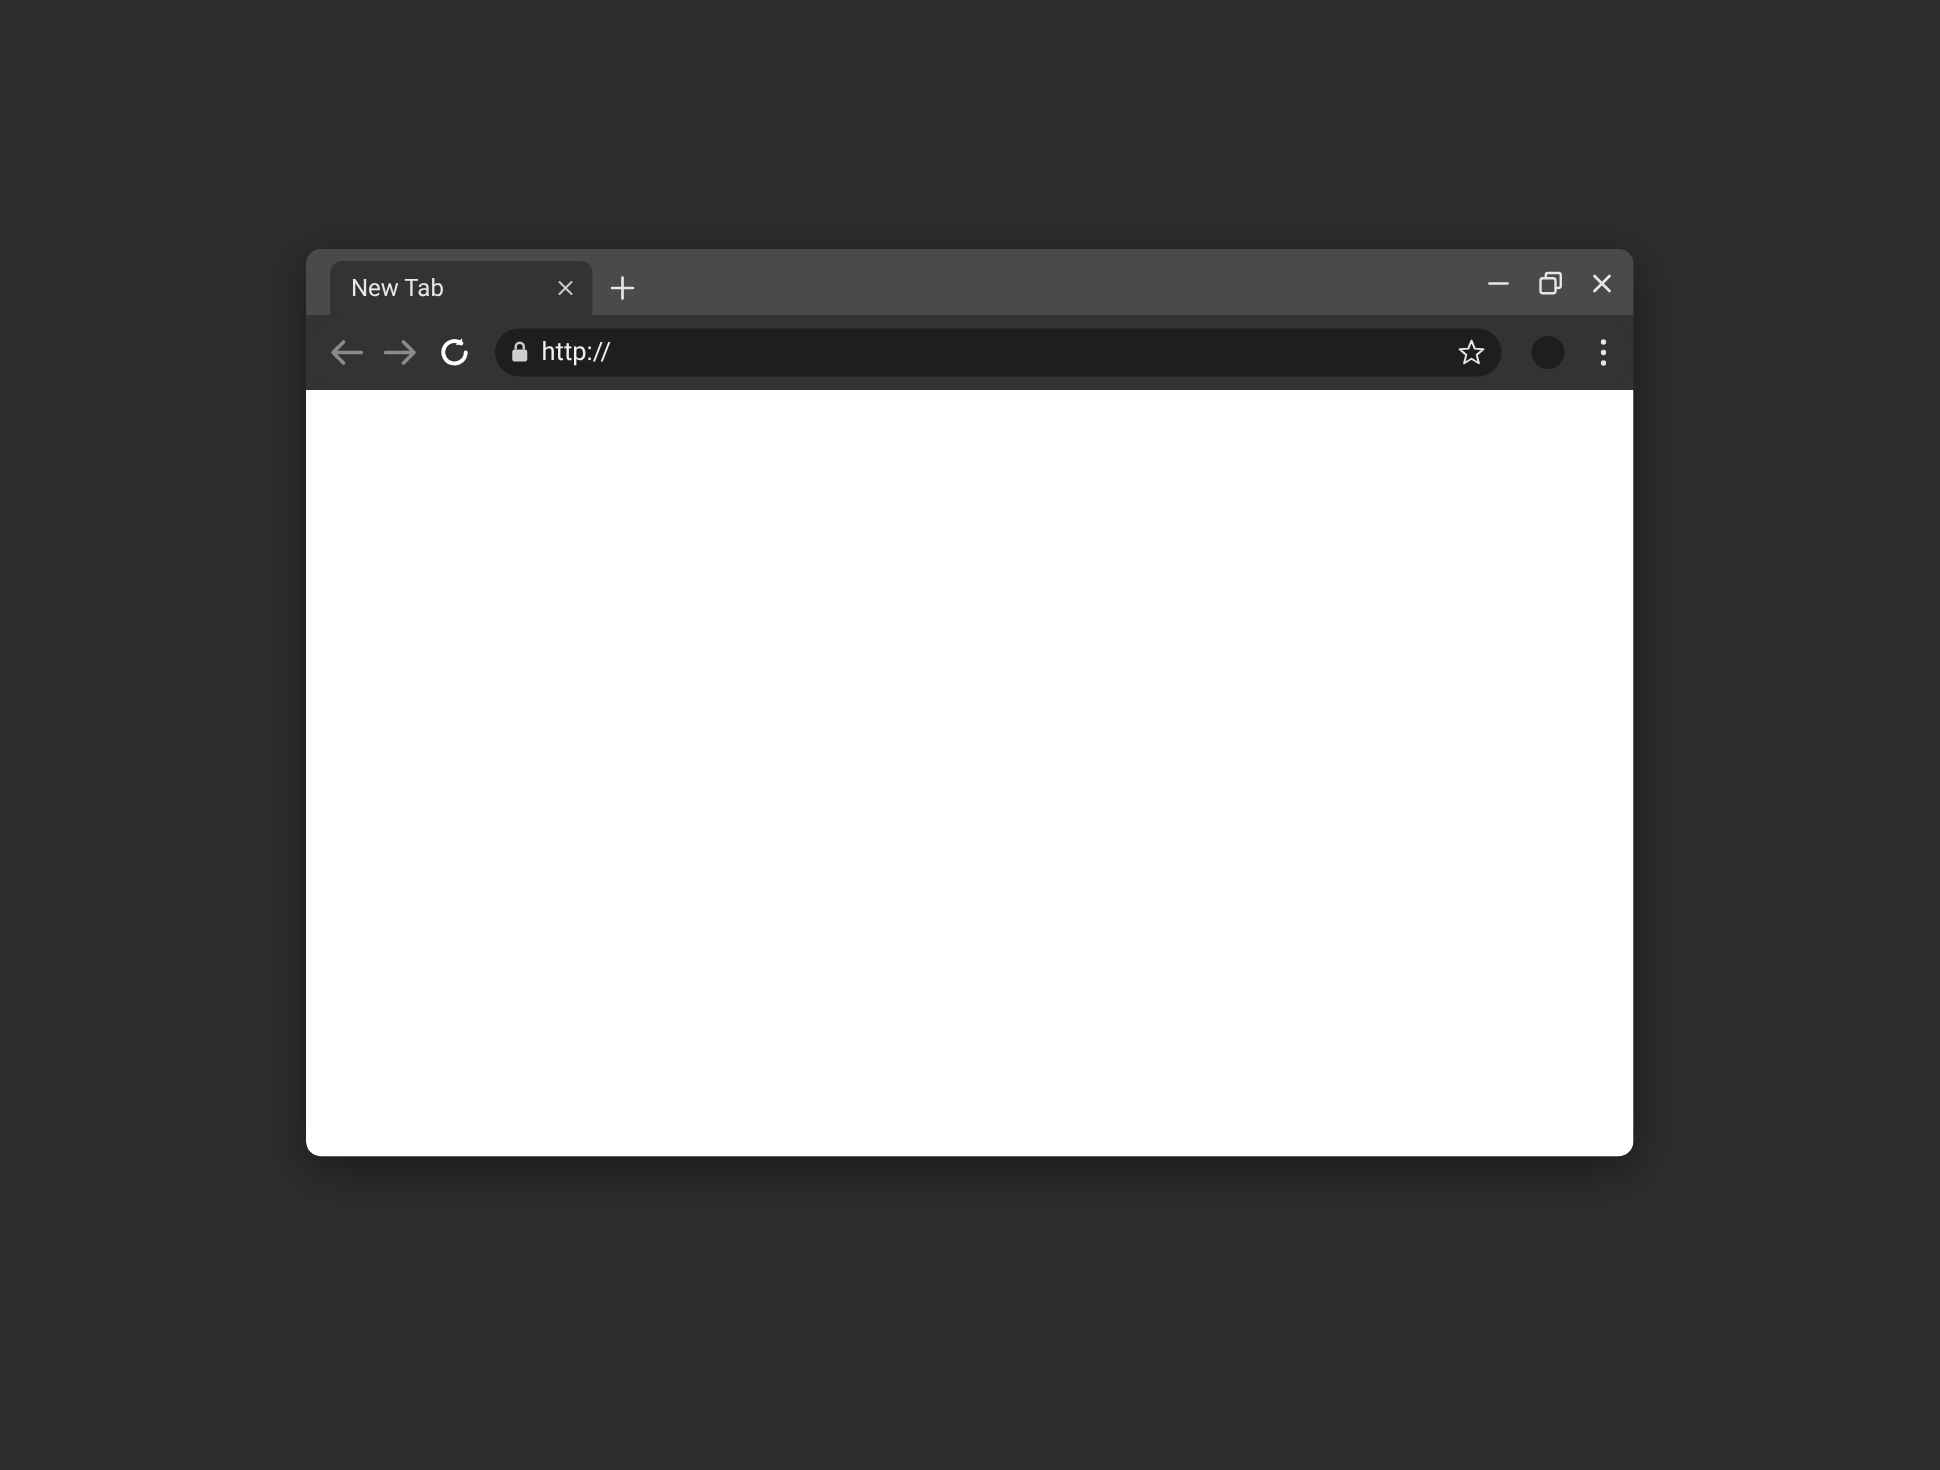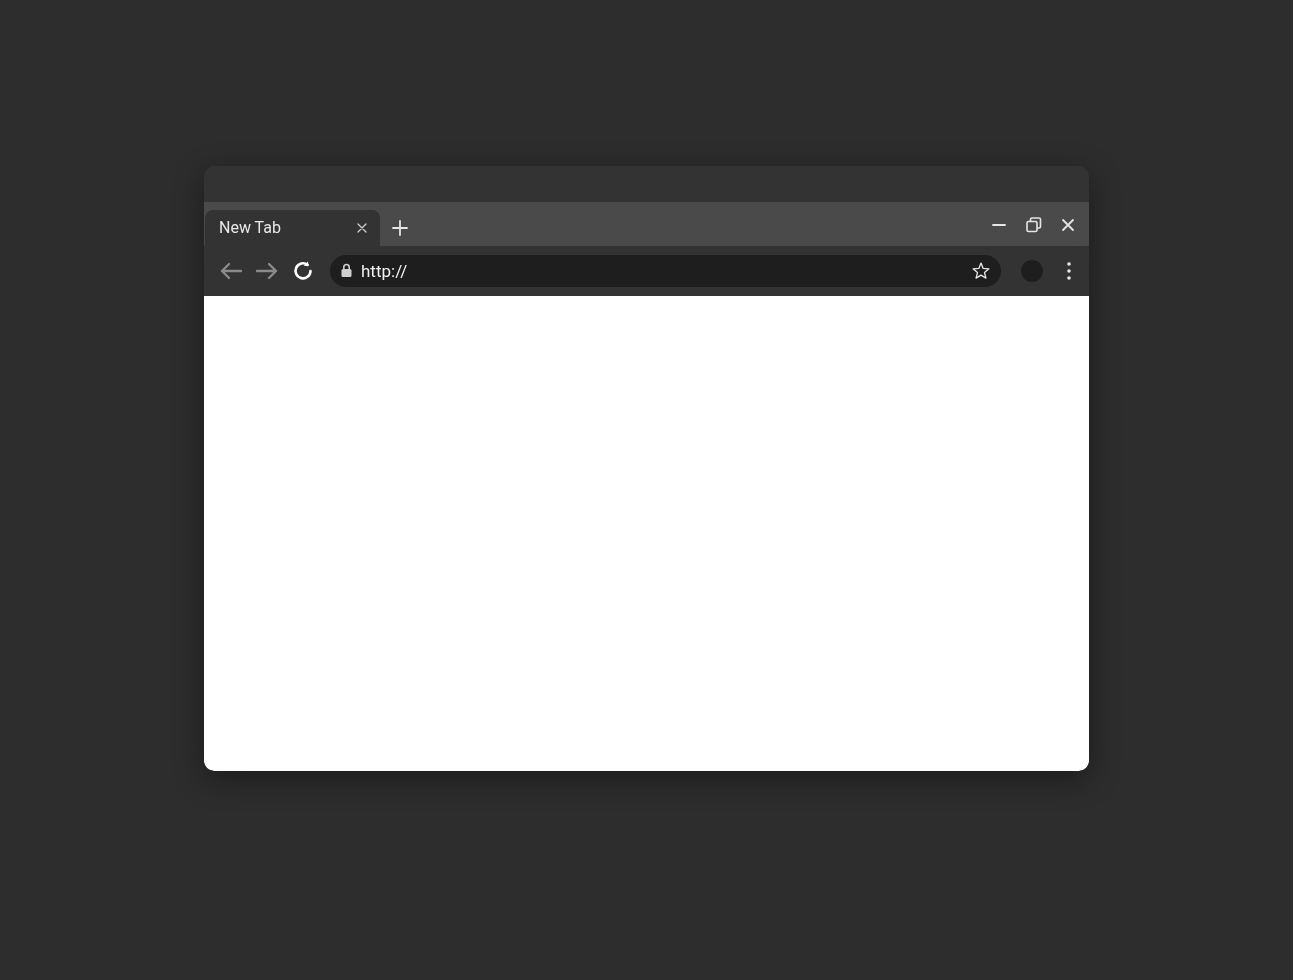--- a/index.html
+++ b/index.html
@@ -27,23 +27,22 @@
       display: flex;
       flex-direction: column;
       position: relative;
       top: -22px;
     }
     .tab-bar {
       height: 44px;
       background: #4a4a4a;
       display: flex;
       align-items: flex-end;
-      padding-left: 1px;
+      padding-left: 16px;
       position: relative;
-      margin-top: 36px;
     }
     .tab {
       display: flex;
       align-items: center;
       background: #333333;
       height: 36px;
       width: 175px;
       border-top-left-radius: 8px;
       border-top-right-radius: 8px;
       padding-left: 14px;

